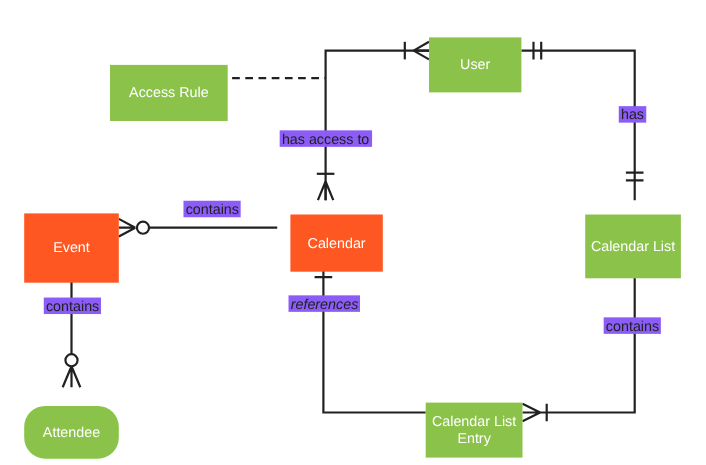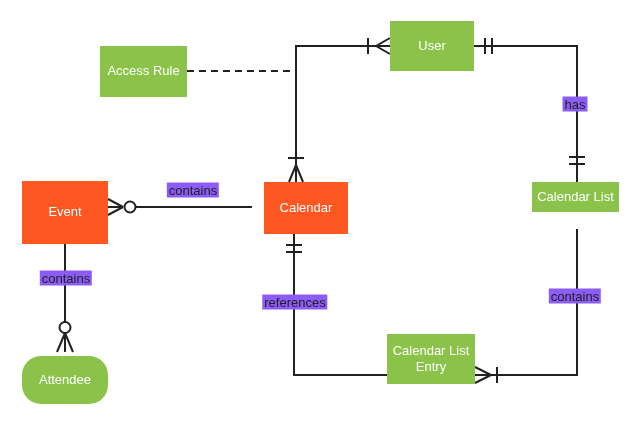--- a/index.html
+++ b/index.html
@@ -28,42 +28,43 @@
     align-items: center;
     justify-content: center;
     text-align: center;
     color: #ffffff;
     font-size: 13px;
     font-weight: 500;
     line-height: 1.25;
     padding: 2px;
     box-sizing: border-box;
     cursor: default;
+    margin-top: 13px;
   }
   #box-user               { left: 390px; top: 21px;  width: 84px; height: 50px; }
-  #box-access-rule        { left: 100px; top: 46px;  width: 87px; height: 51px; }
+  #box-access-rule        { left: 100px; top: 46px;  width: 107px; height: 51px; }
   #box-event              { left: 22px;  top: 181px; width: 86px; height: 63px; }
   #box-calendar           { left: 264px; top: 182px; width: 84px; height: 52px; }
-  #box-calendar-list      { left: 532px; top: 182px; width: 87px; height: 30px; }
+  #box-calendar-list      { left: 532px; top: 182px; width: 87px; height: 58px; }
   #box-attendee           { left: 22px;  top: 356px; width: 86px; height: 48px; border-radius: 19px; }
-  #box-calendar-list-entry{ left: 387px; top: 334px; width: 88px; height: 50px; }
+  #box-calendar-list-entry{ left: 387px; top: 353px; width: 88px; height: 50px; }
   .rel-label {
     position: absolute;
     transform: translate(-50%, -50%);
     font-size: 13px;
     color: #212121;
     white-space: nowrap;
     background: #8b5cf6;
     padding: 0 2px;
   }
   #lbl-has-access-to  { left: 296px; top: 126px; }
   #lbl-has            { left: 575px; top: 104px; }
   #lbl-contains-left  { left: 193px; top: 190px; }
   #lbl-invites        { left: 66px;  top: 278px; }
-  #lbl-references     { left: 295px; top: 302px; }
+  #lbl-references     { left: 295px; top: 276px; font-style: italic; }
   #lbl-contains-right { left: 575px; top: 296px; }
 </style>
 </head>
 <body>
 
 <div class="canvas">
 
   <svg class="connector-layer" viewBox="0 0 642 423" xmlns="http://www.w3.org/2000/svg">
 
     <g>
@@ -132,19 +133,20 @@
   </div>
 
   <div class="entity" id="box-attendee" style="background-color: rgb(139, 195, 74);">
     <span>Attendee</span>
   </div>
 
   <div class="entity" id="box-calendar-list-entry" style="background-color: rgb(139, 195, 74);">
     <span>Calendar List Entry</span>
   </div>
 
+  <div class="rel-label" id="lbl-has-access-to">has access to</div>
   <div class="rel-label" id="lbl-has">has</div>
   <div class="rel-label" id="lbl-contains-left">contains</div>
   <div class="rel-label" id="lbl-invites">contains</div>
   <div class="rel-label" id="lbl-references">references</div>
   <div class="rel-label" id="lbl-contains-right">contains</div>
 
 </div>
 
 </body></html>

